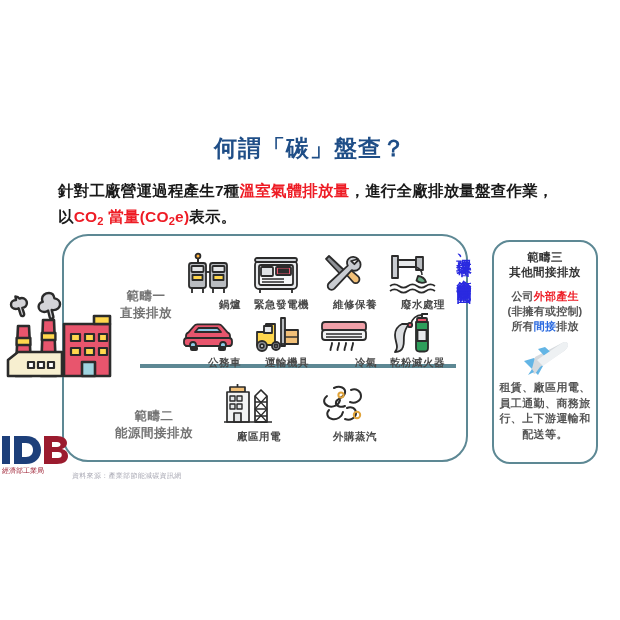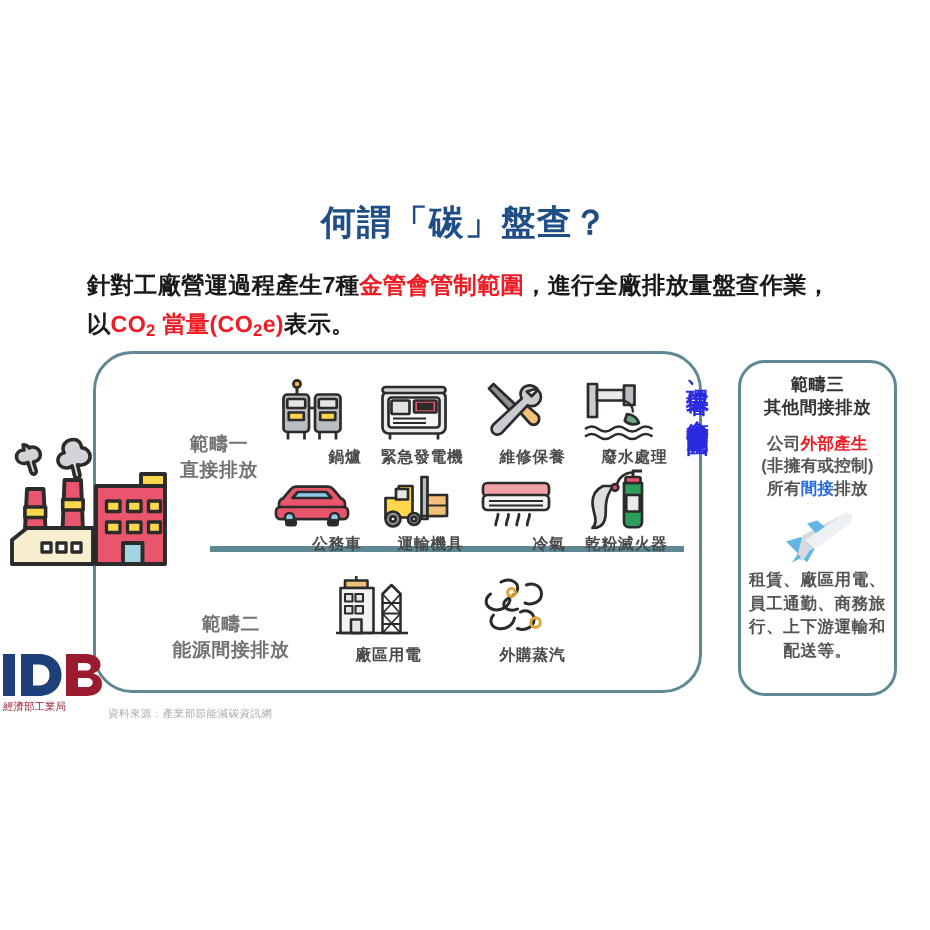--- a/index.html
+++ b/index.html
@@ -91,21 +91,21 @@
   .logo { position: absolute; left: -4px; top: 432px; width: 86px; height: 46px; }
 </style>
 </head>
 <body>
 
 <div id="stage">
 
   <div class="title">何謂「碳」盤查？</div>
 
   <div class="subtitle">
-    <span>針對工廠營運過程產生7種</span><span class="red">金管會管制範圍</span><span>，進行全廠排放量盤查作業，以</span><span class="red"><span>CO</span><span class="sub2">2</span><span> 當量(CO</span><span class="sub2">2</span><span>e)</span></span><span>表示。</span>
+    <span>針對工廠營運過程產生7種</span><span class="red">溫室氣體排放量</span><span>，進行全廠排放量盤查作業，以</span><span class="red"><span>CO</span><span class="sub2">2</span><span> 當量(CO</span><span class="sub2">2</span><span>e)</span></span><span>表示。</span>
   </div>
 
   <div class="main-panel"></div>
   <div class="divider"></div>
 
   <div class="vert-text">環保署、金管會管制範圍</div>
 
   <div class="factory">
     <svg width="122" height="108" viewBox="0 0 122 108">
 

